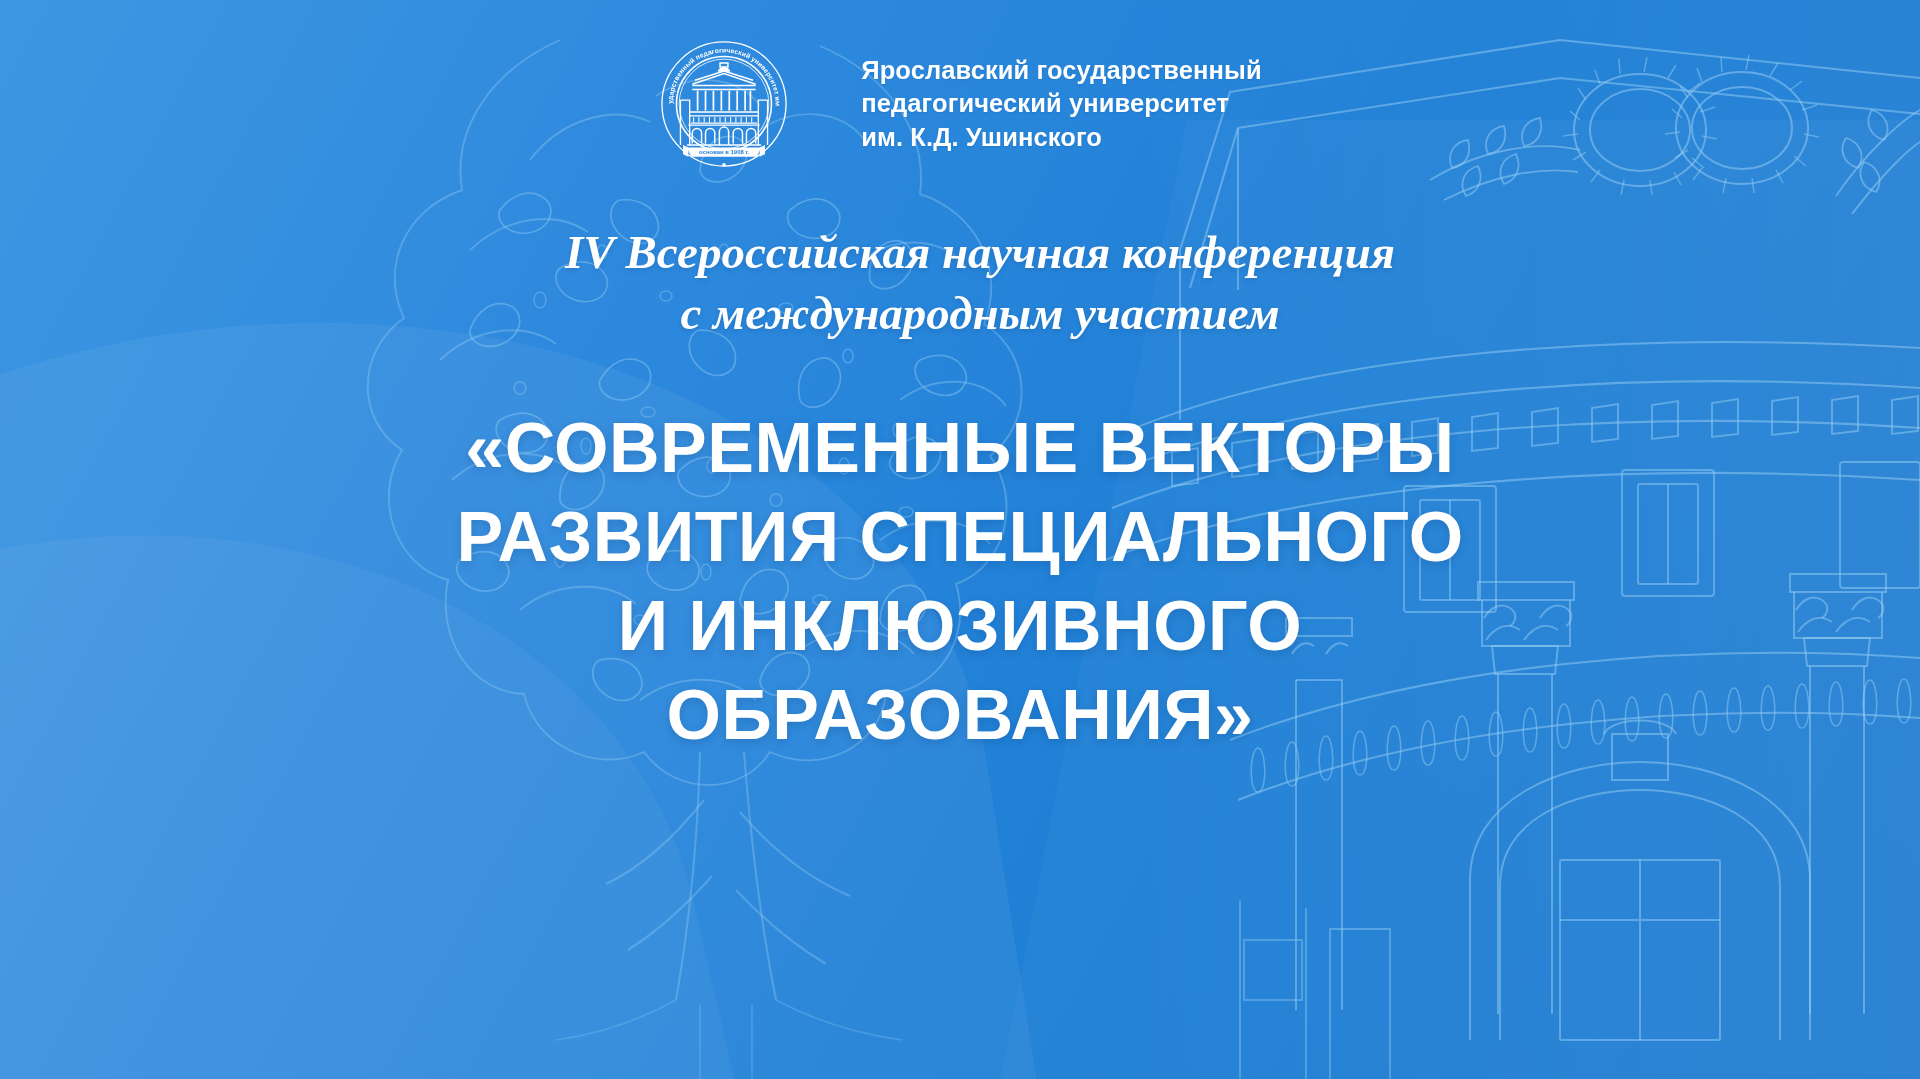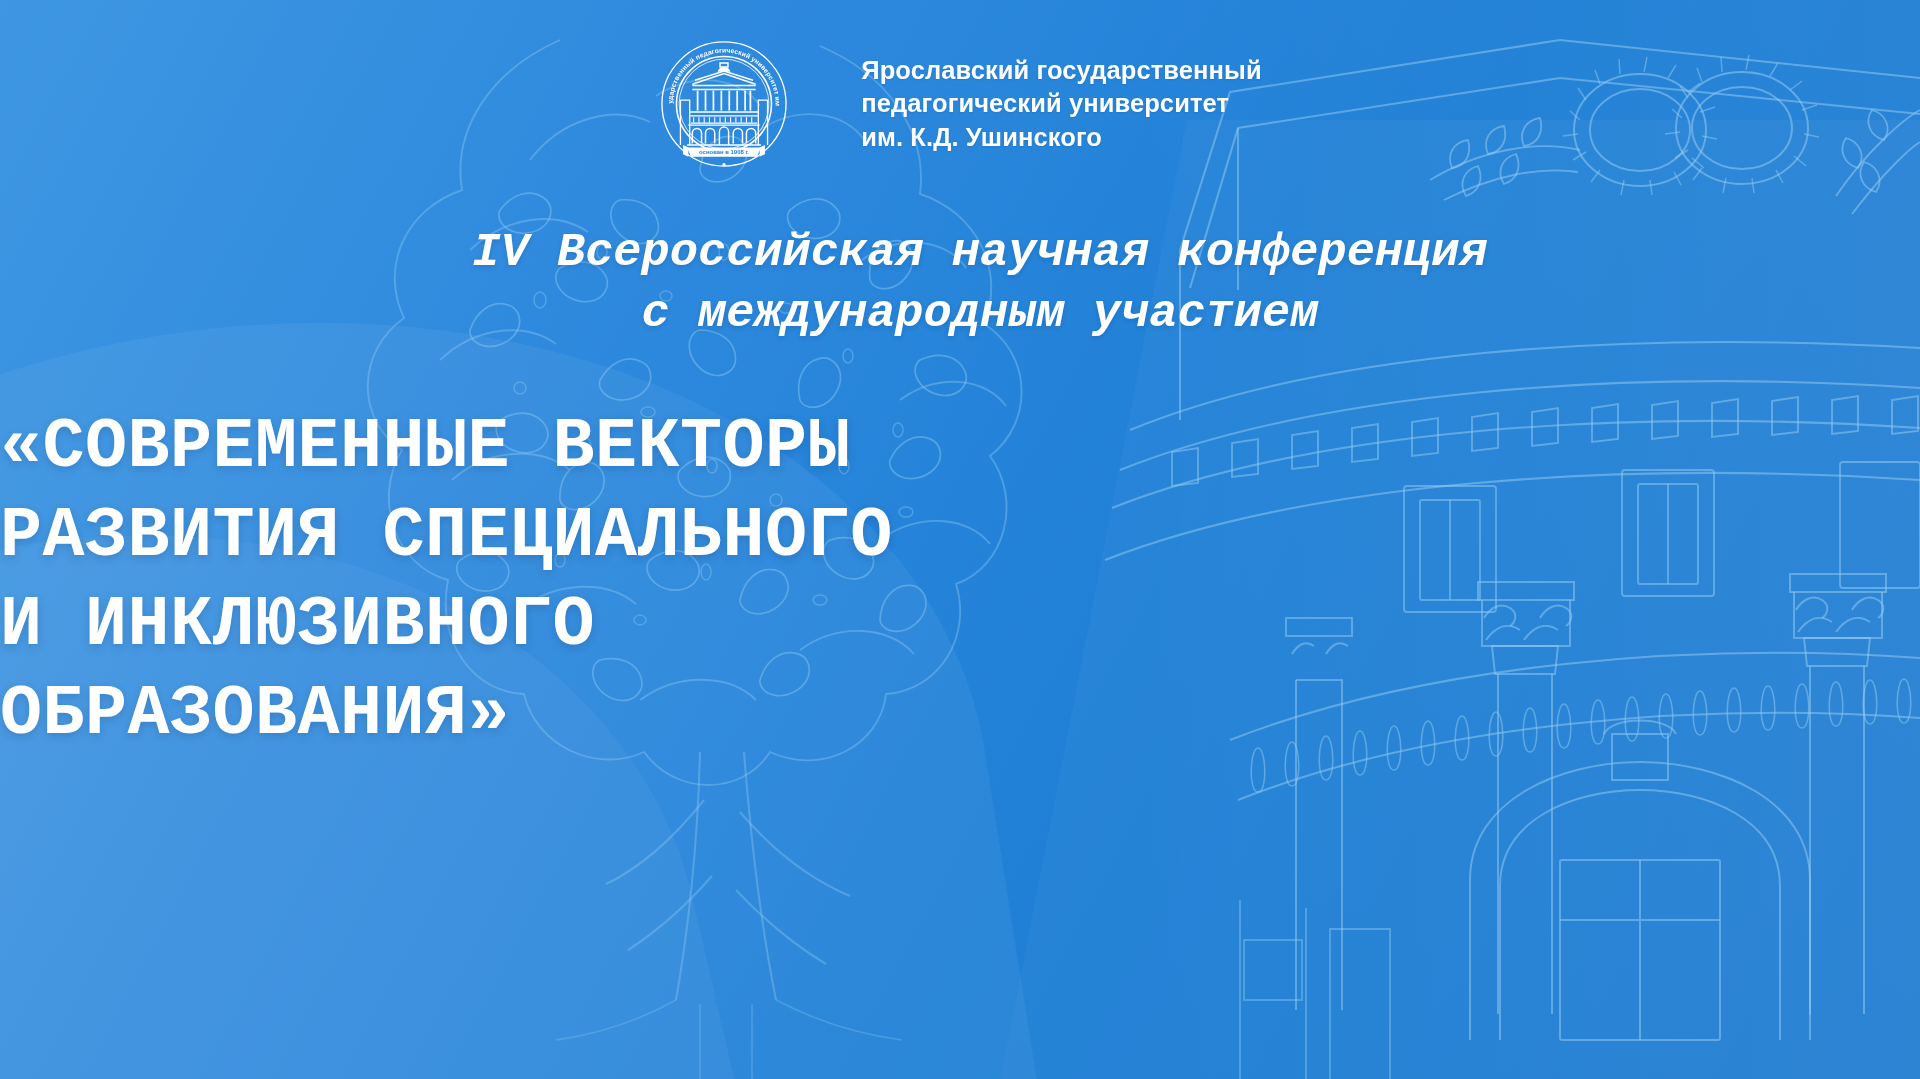--- a/index.html
+++ b/index.html
@@ -59,34 +59,34 @@
     letter-spacing:.1px;
     white-space:pre-line;
     text-shadow:0 1px 2px rgba(0,40,90,.12);
     margin-left:45px;
   }
 
   
   .subtitle {
     position:absolute; left:0; right:0; top:222px;
     z-index:8; text-align:center;
-    font-family:Liberation Mono, monospace;
+    font-family:Liberation Serif, serif;
     font-style:italic; font-weight:700;
     font-size:47px; line-height:1.30;
     color:#ffffff;
     white-space:pre-line;
     text-shadow:0 2px 5px rgba(0,40,90,.16);
     margin-left:40px;
   }
 
   
   .main-title {
     position:absolute; left:0; right:0; top:404px;
-    z-index:8; text-align:left;
-    font-family:Liberation Mono, monospace;
+    z-index:8; text-align:center;
+    font-family:Liberation Sans, sans-serif;
     font-weight:700;
     font-size:70px; line-height:1.27;
     color:#ffffff;
     letter-spacing:.5px;
     white-space:pre-line;
     text-shadow:0 3px 8px rgba(0,40,90,.18);
   }
 </style>
 </head>
 <body>

